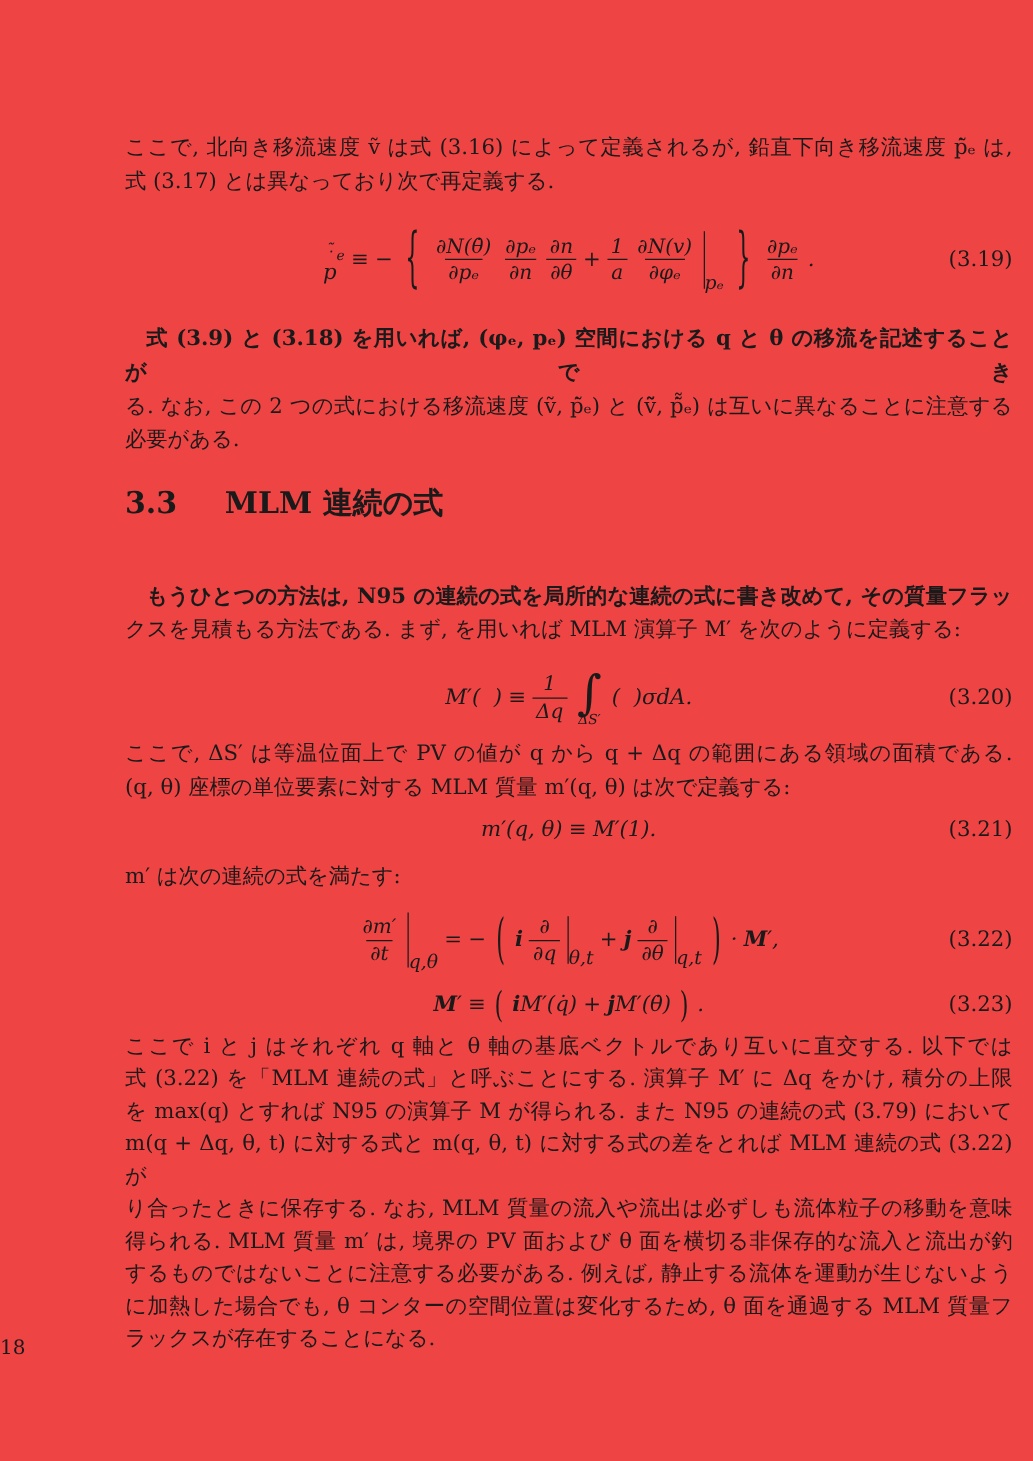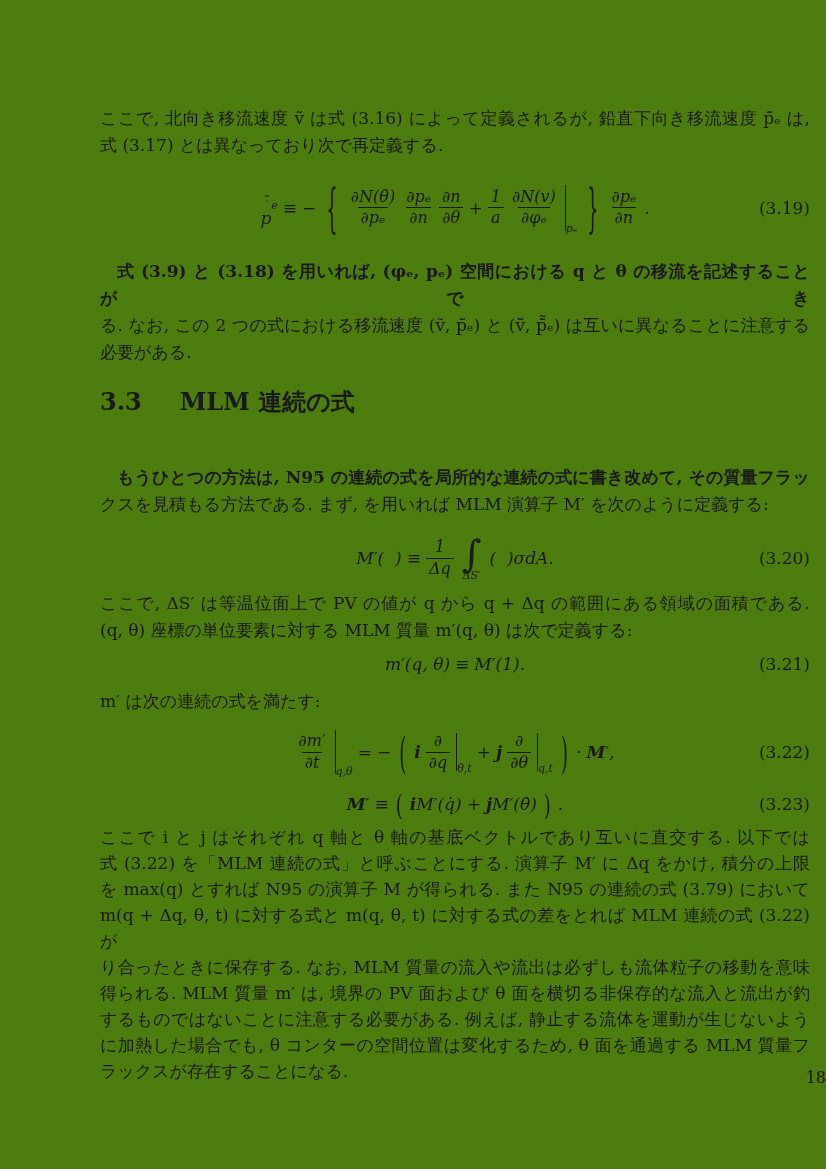--- a/index.html
+++ b/index.html
@@ -1,20 +1,20 @@
 <!DOCTYPE html>
 <html><head>
 <meta charset="utf-8">
 <style>
   html,body { margin:0; padding:0; }
   body {
     width:826px; height:1169px; background:#ffffff; color:#1a1a1a;
     font-family:"DejaVu Serif","Liberation Serif",serif;
   }
-  .page { position:relative; width:826px; height:1169px; background:#4d7c0f; overflow:hidden; }
+  .page { position:relative; width:826px; height:1169px; background:#ef4444; overflow:hidden; }
   .block { position:absolute; left:100px; width:710px; }
   .para { font-size:17px; line-height:27px; }
   .line { white-space:normal; }
   .jl { text-align:justify; text-align-last:justify; }
   .ind { text-indent:17px;font-weight:bold; }
 
   .heading { font-weight:bold; font-size:24px; }
   .secnum { margin-right:38px; }
 
   .eq { position:absolute; left:100px; width:710px; display:flex; align-items:center; justify-content:center; font-size:17px; }
@@ -28,30 +28,30 @@
   .accstack { display:inline-flex; flex-direction:column; align-items:center; }
   .accstack .acc { font-size:13px; line-height:6px; height:6px; }
   .accstack .base { line-height:1; }
 
   .stretchy { display:inline-block; transform:scaleY(2.9); transform-origin:center; font-style:normal; margin:0 5px; font-size:18px; }
   .paren24 { transform:scaleY(2.4); margin:0 3px; }
   .paren16 { transform:scaleY(1.6); margin:0 2px; }
 
   .eval { display:inline-flex; align-items:flex-end; margin-left:1px; }
   .eval .vbar { width:1px; background:#1a1a1a; }
-  .eval .esub { font-size:11px; margin-bottom:-4px; font-style:italic; }
+  .eval .esub { font-size:15px; margin-bottom:-4px; font-style:italic; }
 
   .intwrap { display:inline-flex; flex-direction:column; align-items:center; margin:0 3px; }
   .intglyph { font-size:38px; line-height:1; font-style:normal; }
   .intsub { font-size:11px; margin-top:-4px; font-style:italic; }
 
   .cal { font-style:italic; }
   .bv { font-weight:bold; font-style:italic; }
   sub { font-size:11px; }
-  .pagenum { position:absolute; left:0; width:826px; text-align:right; font-size:16px; }
+  .pagenum { position:absolute; left:0; width:826px; text-align:left; font-size:16px; }
 </style>
 </head>
 <body>
 
 <div class="page">
 
   <div class="block para" style="top:105px;">
     <div class="line jl">ここで, 北向き移流速度 ṽ は式 (3.16) によって定義されるが, 鉛直下向き移流速度 ṗ̃ₑ は,</div>
     <div class="line">式 (3.17) とは異なっており次で再定義する.</div>
   </div>

